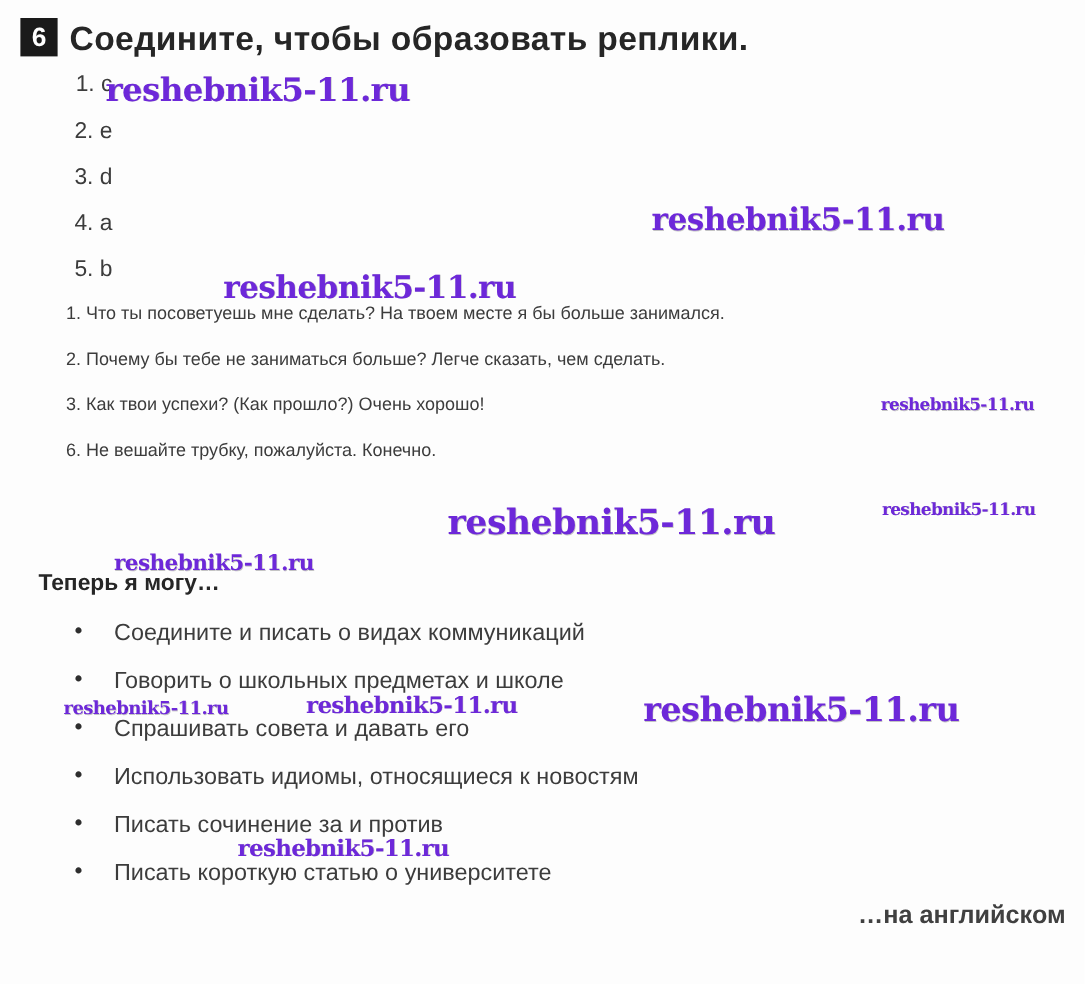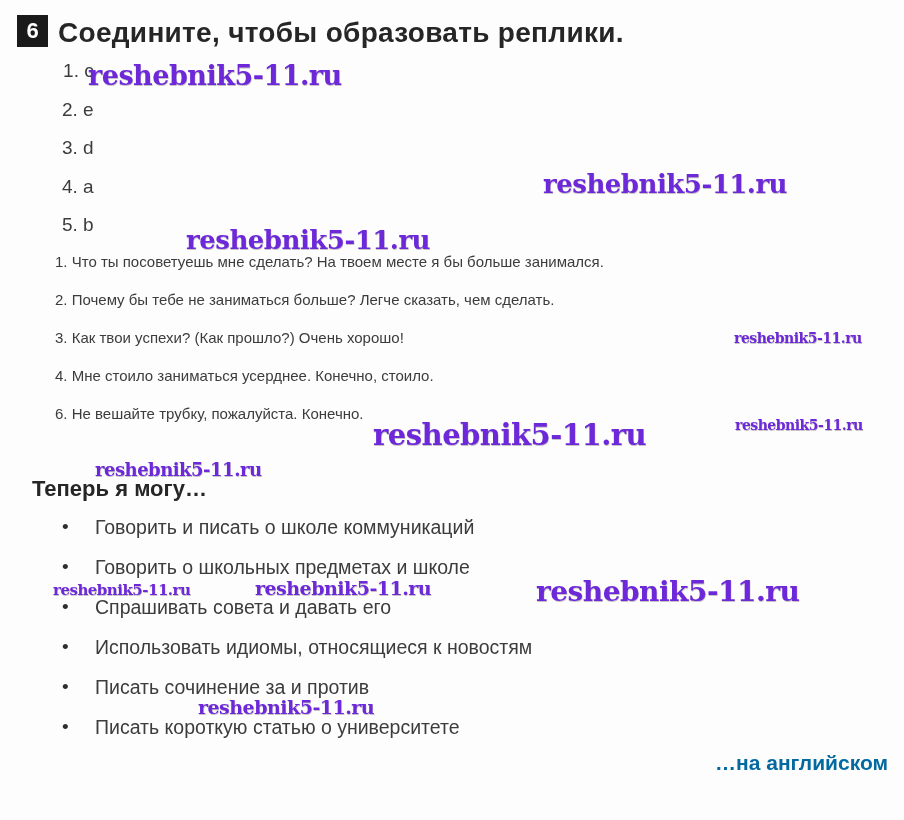--- a/index.html
+++ b/index.html
@@ -31,29 +31,29 @@
   .answers { position: absolute; left: 62px; top: 61px; font-size: 19px; text-align: right; }
   .answer-item { line-height: 20px; margin-bottom: 18.5px; white-space: nowrap; }
 
   
   .sentences { position: absolute; left: 55px; top: 252px; font-size: 15px; }
   .sentence-item { line-height: 20px; margin-bottom: 18px; white-space: nowrap; }
 
   
   .now-heading {
     position: absolute; left: 32px; top: 476px;
-    font-size: 22px; font-weight: bold; color: #262626; white-space: nowrap;
+    font-size: 19px; font-weight: bold; color: #262626; white-space: nowrap;
   }
   .can-list { position: absolute; left: 62px; top: 517px; font-size: 19.5px; }
   .can-item { display: flex; line-height: 20px; margin-bottom: 20px; white-space: nowrap; }
   .bullet { width: 33px; flex: 0 0 33px; font-size: 19px; color: #2e2e2e; }
 
   .footer-note {
     position: absolute; top: 751px; right: 16px;
-    font-size: 21px; font-weight: bold; color: #0369a1; white-space: nowrap;
+    font-size: 21px; font-weight: bold; color: #404040; white-space: nowrap;
   }
 
   
   .wm {
     position: absolute;
     font-family: "DejaVu Serif", serif;
     font-weight: bold;
     color: #6d28d9;
     white-space: nowrap;
     letter-spacing: -0.5px;
@@ -84,30 +84,29 @@
     <div class="answer-item">2. e</div>
     <div class="answer-item">3. d</div>
     <div class="answer-item">4. a</div>
     <div class="answer-item">5. b</div>
   </div>
 
   <div class="sentences">
     <div class="sentence-item">1. Что ты посоветуешь мне сделать? На твоем месте я бы больше занимался.</div>
     <div class="sentence-item">2. Почему бы тебе не заниматься больше? Легче сказать, чем сделать.</div>
     <div class="sentence-item">3. Как твои успехи? (Как прошло?) Очень хорошо!</div>
-    <div class="sentence-item">4. Мне стоило заниматься усерднее. Конечно, стоило.</div>
     <div class="sentence-item">6. Не вешайте трубку, пожалуйста. Конечно.</div>
   </div>
 
   <div class="now-heading">Теперь я могу…</div>
 
   <div class="can-list">
     <div class="can-item">
       <span class="bullet">•</span>
-      <span>Говорить и писать о школе коммуникаций</span>
+      <span>Соедините и писать о видах коммуникаций</span>
     </div>
     <div class="can-item">
       <span class="bullet">•</span>
       <span>Говорить о школьных предметах и школе</span>
     </div>
     <div class="can-item">
       <span class="bullet">•</span>
       <span>Спрашивать совета и давать его</span>
     </div>
     <div class="can-item">

